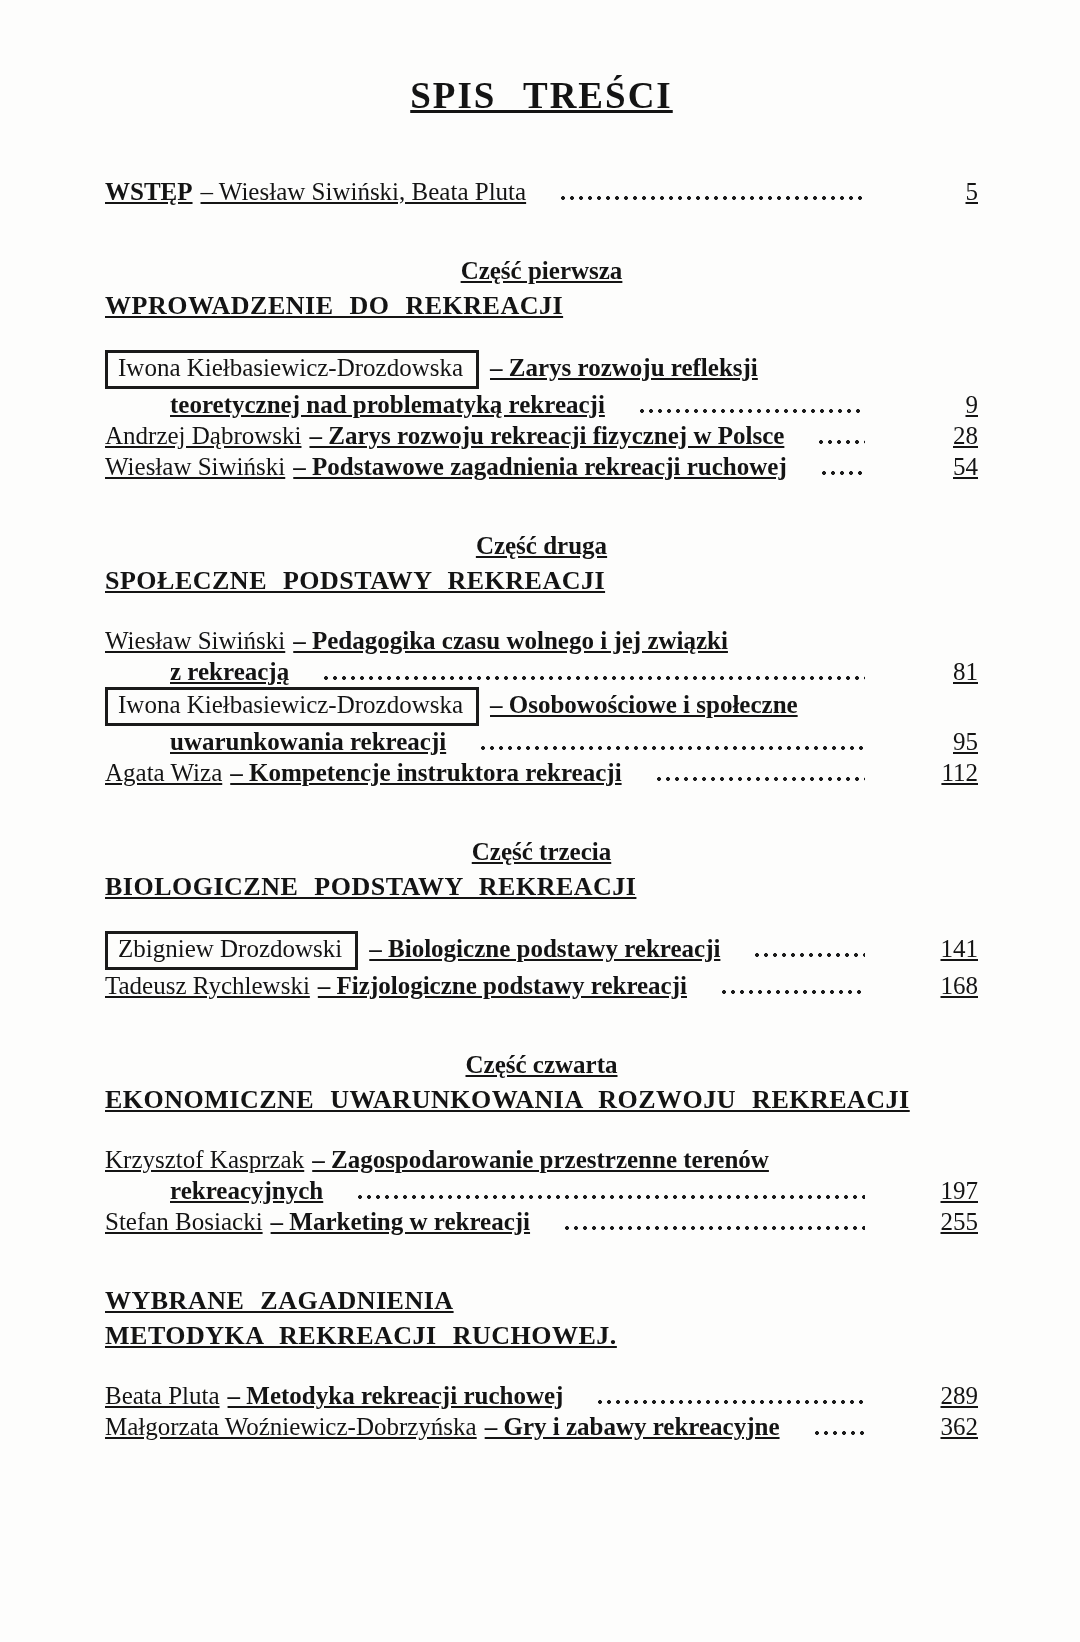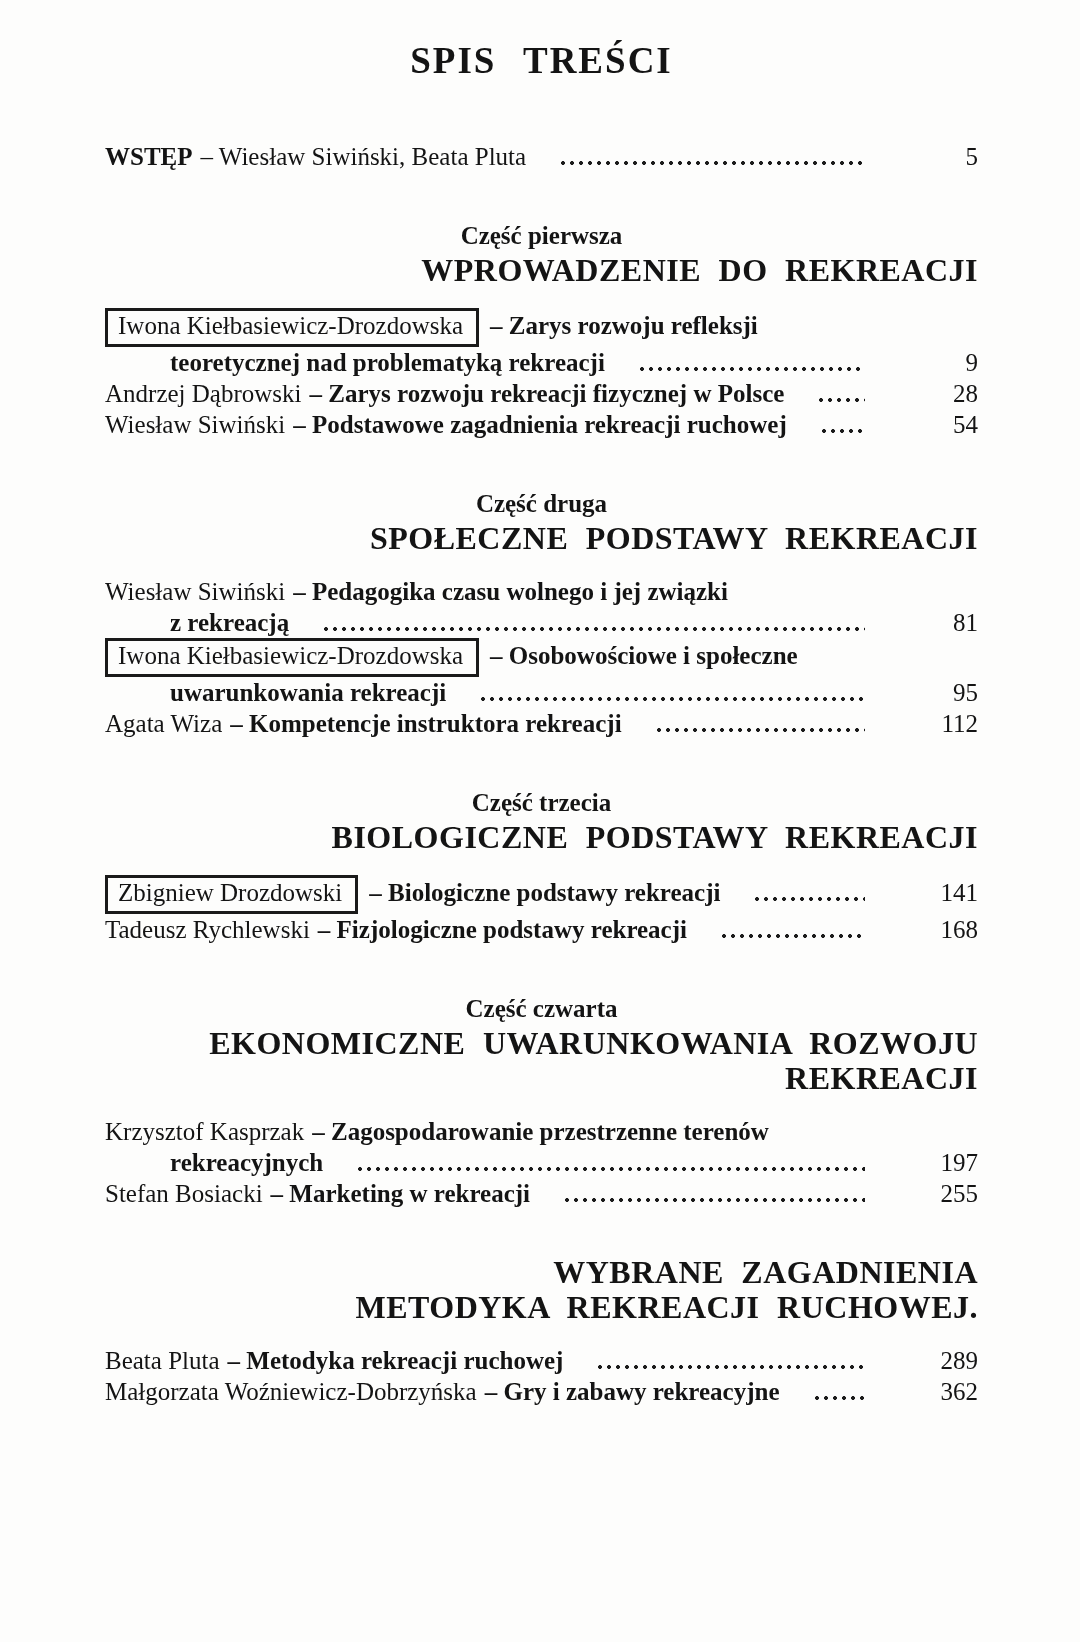--- a/index.html
+++ b/index.html
@@ -10,21 +10,22 @@
     width: 1080px;
     height: 1642px;
     background: #fdfdfc;
     overflow: hidden;
     font-family: "Liberation Serif", "DejaVu Serif", serif;
     color: #141414;
   }
   .doc {
     width: 873px;
     margin-left: 105px;
-    padding-top: 41px;
+    padding-top: 76px;
+    text-decoration: underline;
   }
   .toc-title {
     text-align: center;
     font-size: 37px;
     font-weight: bold;
     letter-spacing: 2px;
     word-spacing: 16px;
     line-height: 40px;
   }
   .preface {
@@ -68,28 +69,28 @@
     font-size: 25px;
   }
   .part { margin-top: 46px; }
   .part-label {
     text-align: center;
     font-size: 25px;
     font-weight: bold;
     line-height: 35px;
   }
   .part-heading {
-    text-align: right;
-    font-size: 32px;
+    text-align: left;
+    font-size: 26px;
     font-weight: bold;
     letter-spacing: 0.5px;
     word-spacing: 9px;
     line-height: 35px;
   }
-  .entries { margin-top: 20px; }
+  .entries { margin-top: 27px; }
   .entry { margin: 0; }
 </style>
 </head>
 <body>
 
 <div class="doc">
 
   <div class="toc-title">SPIS TREŚCI</div>
 
   <div class="preface">

